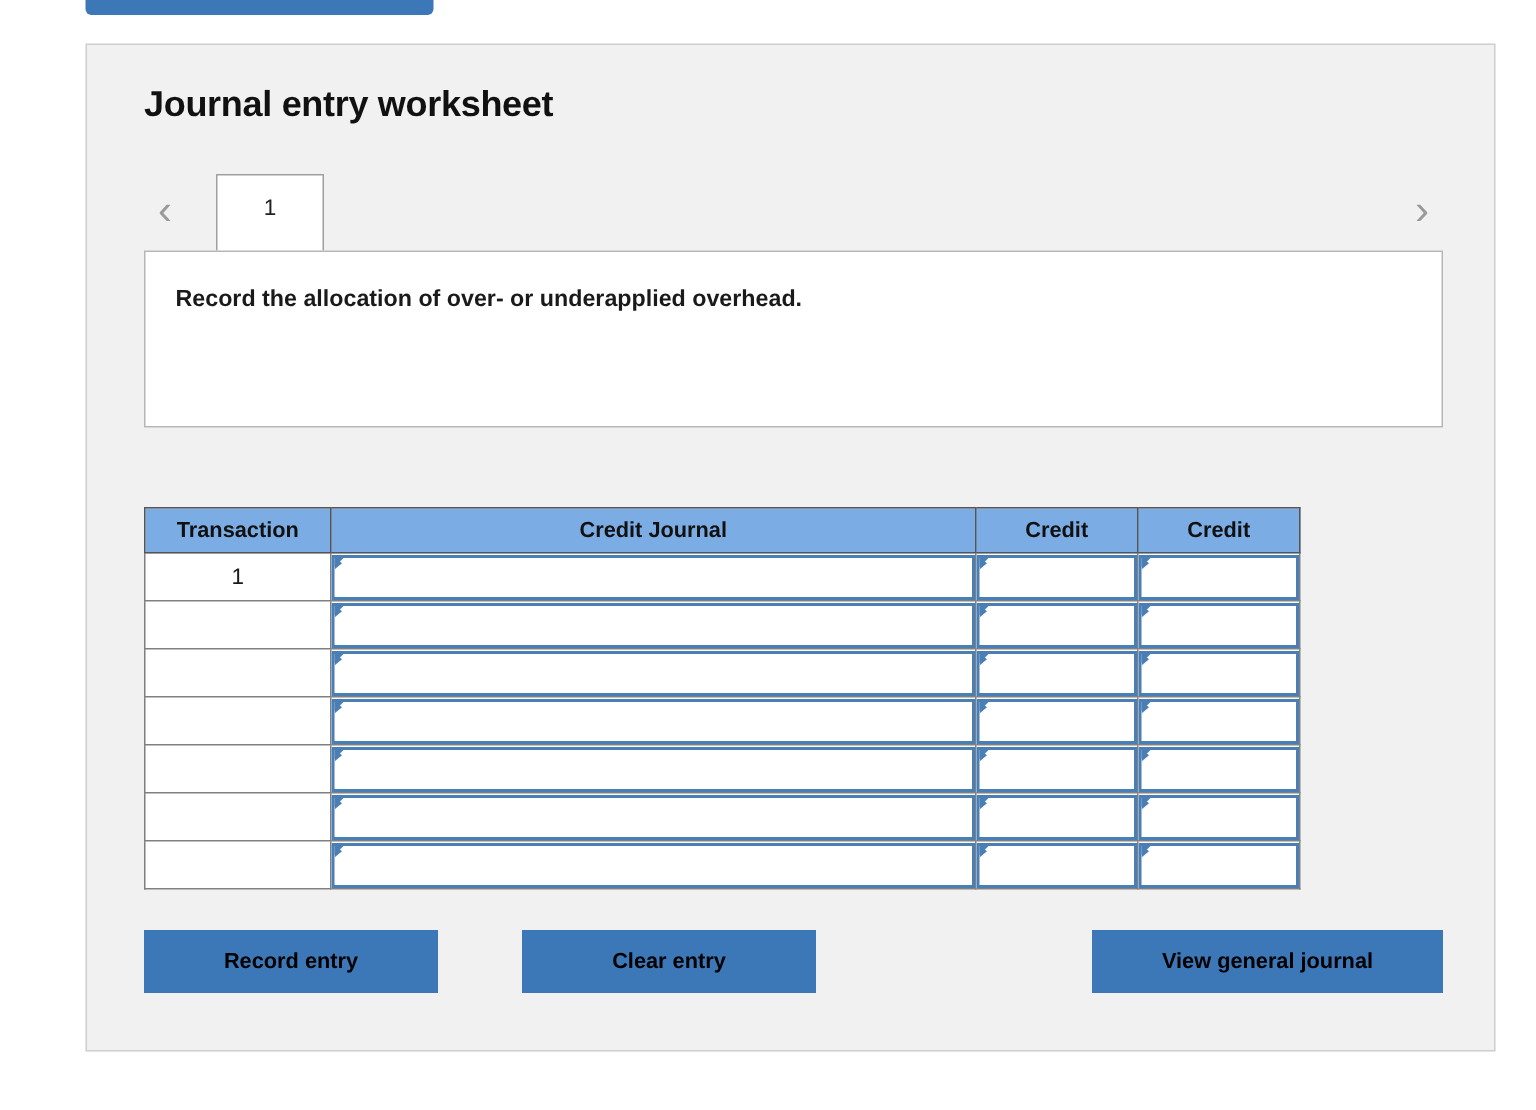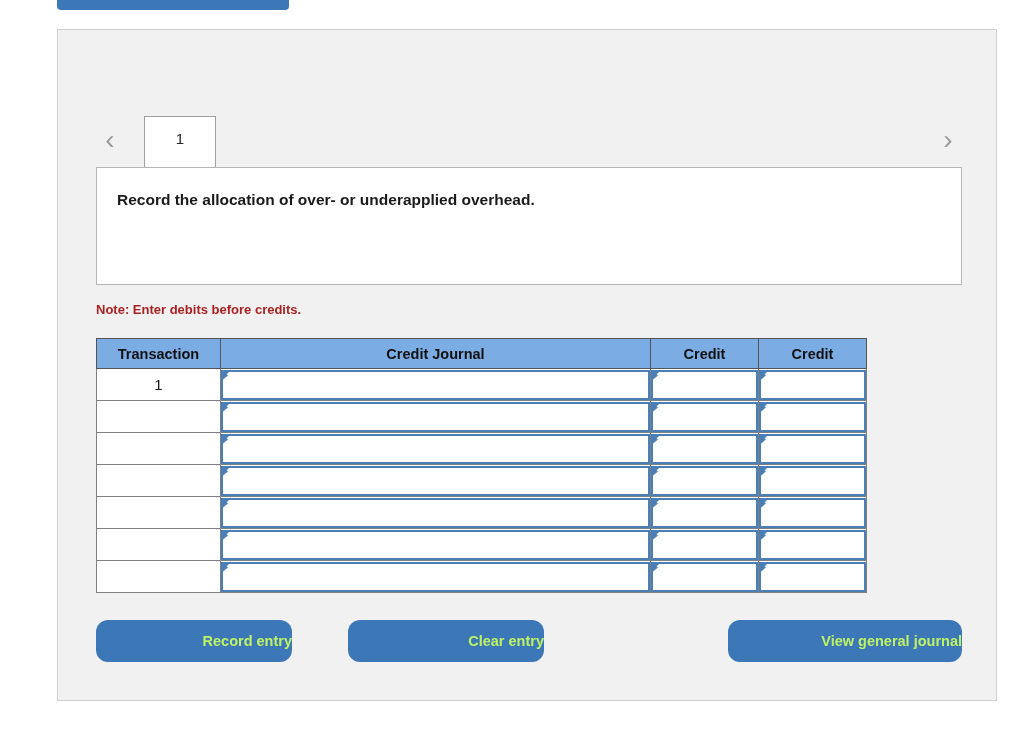--- a/index.html
+++ b/index.html
@@ -205,54 +205,54 @@
     background: #4a7fb5;
     clip-path: polygon(0 0, 100% 45%, 0 90%);
   }
 
   
   .action-button {
     position: absolute;
     height: 42px;
     background: #3c77b8;
     border: none;
-    border-radius: 12px;
-    color: #bef264;
+    border-radius: 0;
+    color: #000000;
     font-family: "Liberation Sans", sans-serif;
     font-size: 14.5px;
     font-weight: bold;
-    text-align: right;
+    text-align: center;
     cursor: pointer;
     padding: 0;
   }
   #record-entry-button { left: 38px;  top: 590px; width: 196px; }
   #clear-entry-button  { left: 290px; top: 590px; width: 196px; }
   #view-general-journal-button { left: 670px; top: 590px; width: 234px; }
 </style>
 </head>
 <body>
 
 <div id="top-bar">
   <button id="view-transaction-list-button">View transaction list</button>
 </div>
 
 <div id="worksheet-panel">
 
+  <div id="page-title">Journal entry worksheet</div>
 
   <div id="tab-strip">
     <div id="prev-tab-arrow">‹</div>
     <div id="tab-1">1</div>
     <div id="next-tab-arrow">›</div>
   </div>
 
   <div id="description-box">
     <div id="description-text">Record the allocation of over- or underapplied overhead.</div>
   </div>
 
-  <div id="note-text">Note: Enter debits before credits.</div>
 
   <table id="journal-table">
     <colgroup>
       <col class="col-transaction">
       <col class="col-journal">
       <col class="col-debit">
       <col class="col-credit">
     </colgroup>
     <thead>
       <tr>

